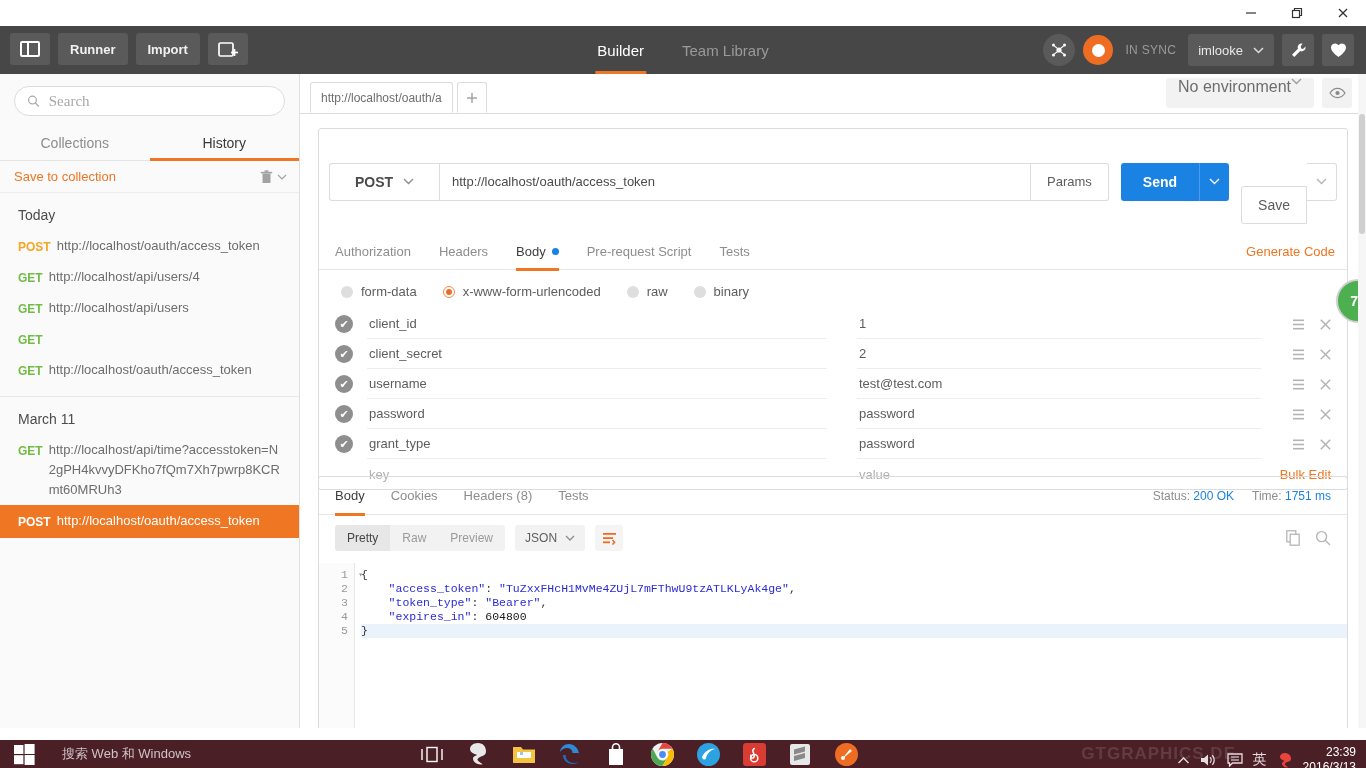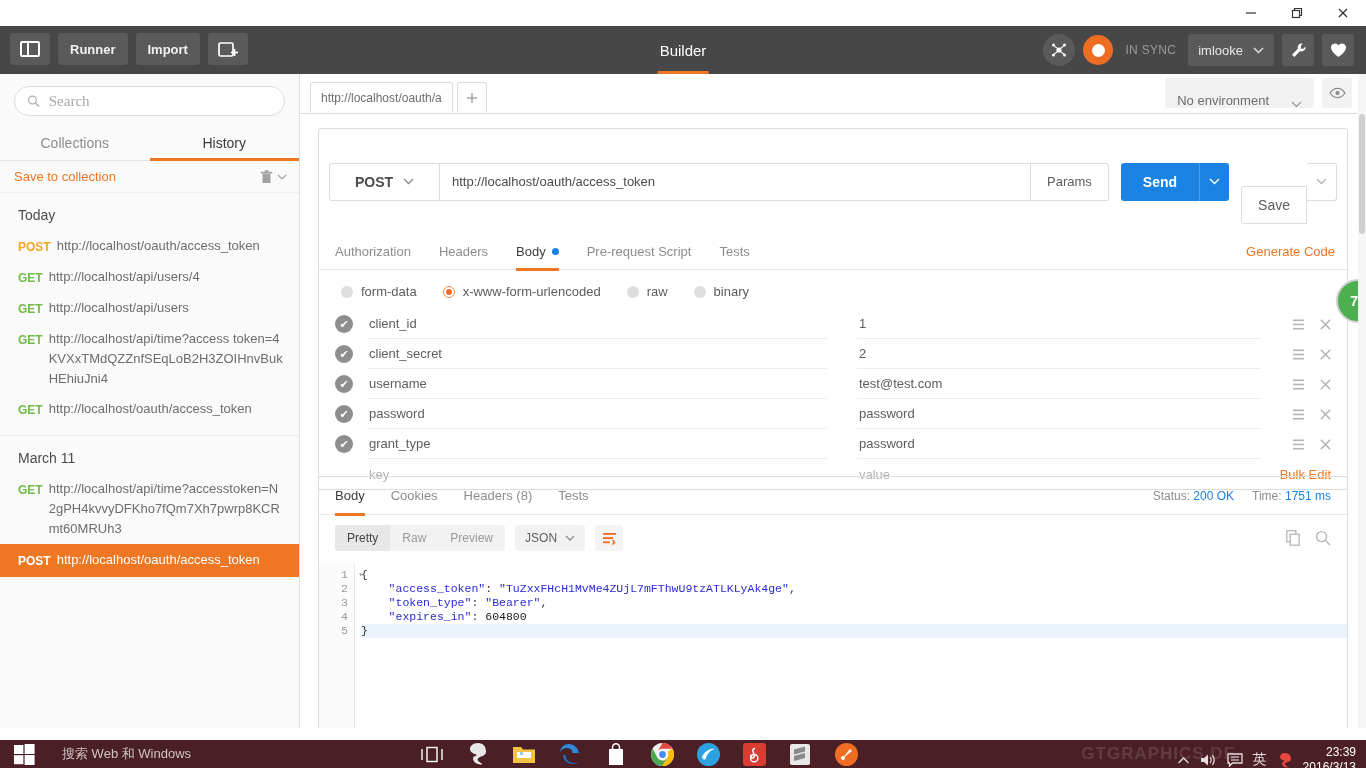--- a/index.html
+++ b/index.html
@@ -132,22 +132,22 @@
     border-radius:3px 3px 0 0; display:flex; align-items:center; padding:0 10px;
     font-size:12px; color:#6d6d6d; max-width:150px; overflow:hidden; white-space:nowrap;
   }
   .add-tab {
     height:31px; width:30px; margin-left:4px; border:1px solid #dcdcdc; border-bottom-color:#fff;
     background:#fff; border-radius:3px 3px 0 0; display:flex; align-items:center;
     justify-content:center; color:#9e9e9e; font-size:16px;
   }
   .env-wrap { position:absolute; right:14px; top:4px; display:flex; gap:8px; align-items:center; }
   .env-select {
-    background:#f2f2f2; border-radius:3px; height:30px; display:flex; align-items:flex-end;
-    gap:22px; padding:0 12px; font-size:13px; color:#6d6d6d;
+    background:#f2f2f2; border-radius:3px; height:30px; display:flex; align-items:flex-start;
+    padding:0 12px; font-size:16px; color:#6d6d6d;
   }
   .env-eye {
     width:30px; height:30px; background:#f2f2f2; border-radius:3px;
     display:flex; align-items:center; justify-content:center; color:#8a8a8a;
   }
 
   .req-panel {
     margin:14px 18px 0 18px; border:1px solid #dcdcdc; border-radius:3px; background:#fff;
     position:relative;
   }
@@ -350,20 +350,21 @@
             <rect x="1" y="2" width="14" height="13" fill="none" stroke="#fff" stroke-width="1.7" rx="1.5"></rect>
             <line x1="16.5" y1="8" x2="16.5" y2="15" stroke="#fff" stroke-width="1.7"></line>
             <line x1="13" y1="11.5" x2="20" y2="11.5" stroke="#fff" stroke-width="1.7"></line>
           </svg>
         </span>
       </div>
     </div>
 
     <div class="hdr-tabs">
       <div class="hdr-tab active">Builder</div>
+      <div class="hdr-tab">Team Library</div>
     </div>
 
     <div class="hdr-right">
       <div class="circ-icon">
         <svg width="18" height="18" viewBox="0 0 18 18">
           <circle cx="9" cy="9" r="2.6" fill="#fff"></circle>
           <circle cx="3.5" cy="4" r="1.5" fill="#fff"></circle>
           <circle cx="14.5" cy="4" r="1.5" fill="#fff"></circle>
           <circle cx="3.5" cy="14" r="1.5" fill="#fff"></circle>
           <circle cx="14.5" cy="14" r="1.5" fill="#fff"></circle>
@@ -436,21 +437,20 @@
         <div class="hist-item">
           <span class="m get">GET</span>
           <span class="u">http://localhost/api/users/4</span>
         </div>
         <div class="hist-item">
           <span class="m get">GET</span>
           <span class="u">http://localhost/api/users</span>
         </div>
         <div class="hist-item">
           <span class="m get">GET</span>
-          <span class="u">http://localhost/api/time?access token=4KVXxTMdQZZnfSEqLoB2H3ZOIHnvBukHEhiuJni4</span>
         </div>
         <div class="hist-item">
           <span class="m get">GET</span>
           <span class="u">http://localhost/oauth/access_token</span>
         </div>
       </div>
 
       <div class="hist-sep"></div>
 
       <div>

